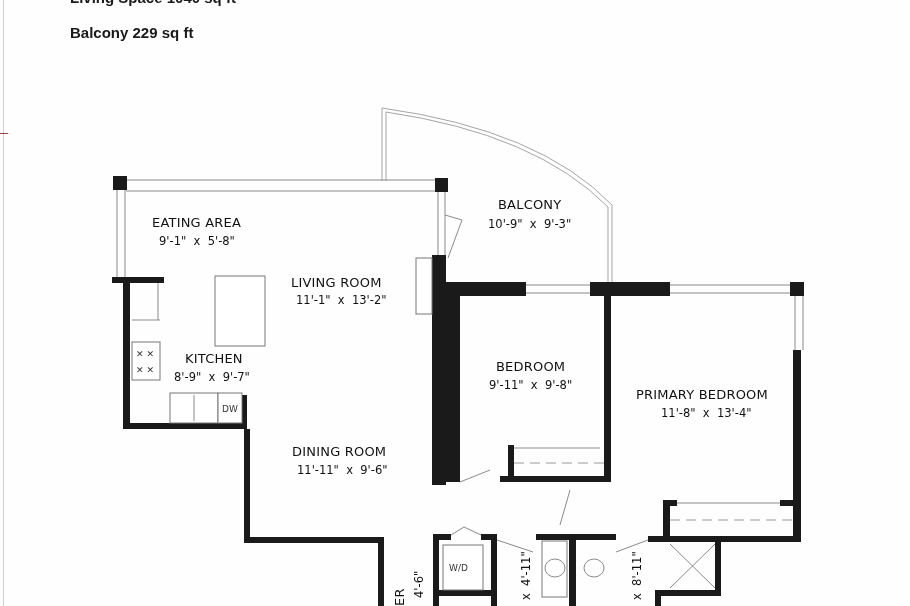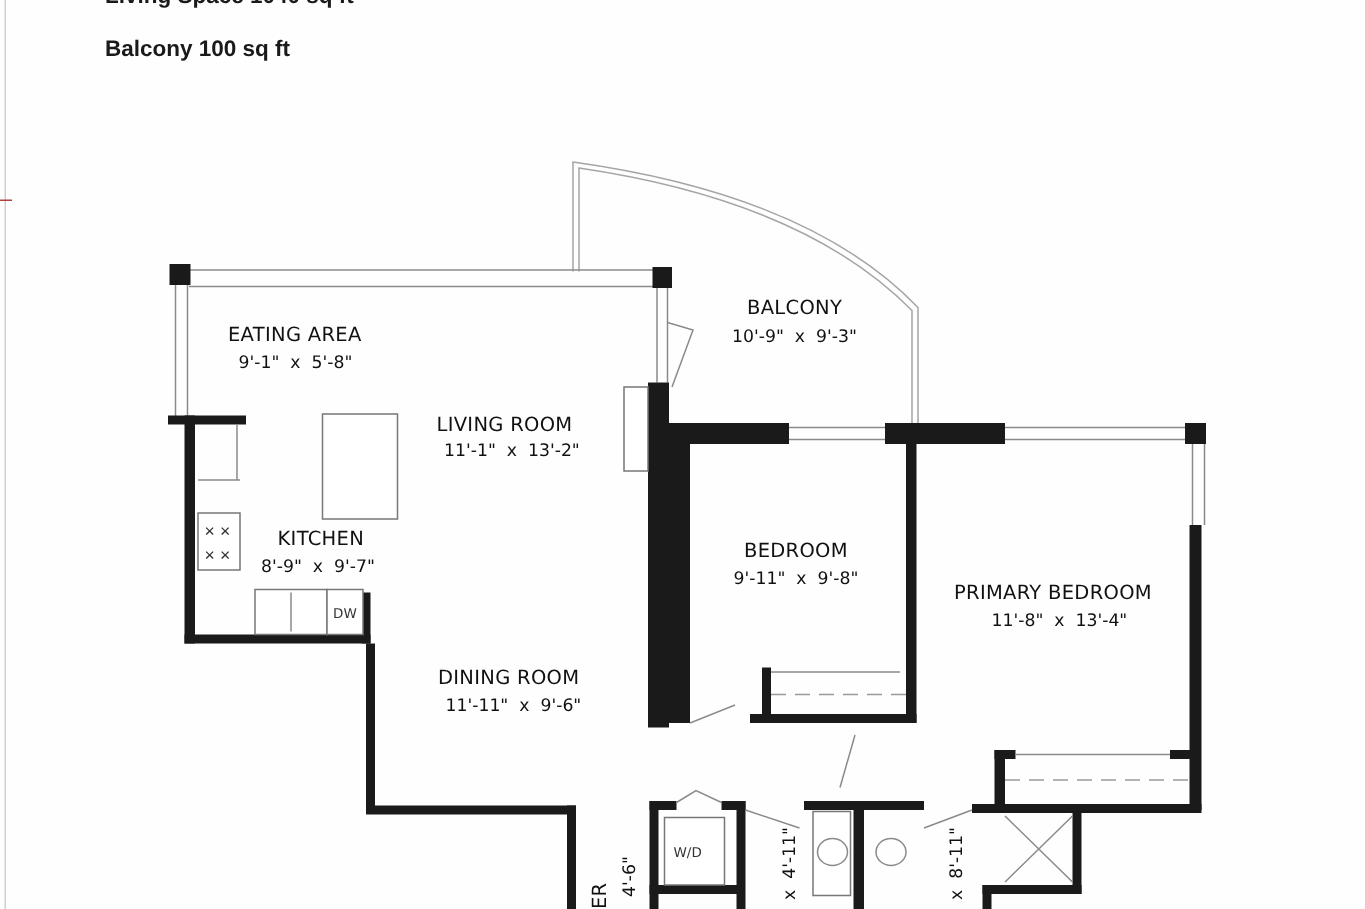--- a/index.html
+++ b/index.html
@@ -21,21 +21,21 @@
     .small { font-family: "DejaVu Sans", sans-serif; font-size: 9px; fill: #333; }
   </style>
 </head>
 <body>
 
 <div class="page">
   <div class="margin-line"></div>
   <div class="margin-tick"></div>
 
   <div class="hdr clip">Living Space 1040 sq ft</div>
-  <div class="hdr second">Balcony 100 sq ft</div>
+  <div class="hdr second">Balcony 229 sq ft</div>
 
   <svg width="910" height="606" viewBox="0 0 910 606">
 
     <g>
       <path class="thin2" d="M382 181 L382 108 Q540 130 612 205 L612 282"></path>
       <path class="thin2" d="M386 181 L386 112 Q536 134 608 207 L608 282"></path>
     </g>
 
     <g>
       <line class="thin" x1="126" y1="180" x2="436" y2="180"></line>

